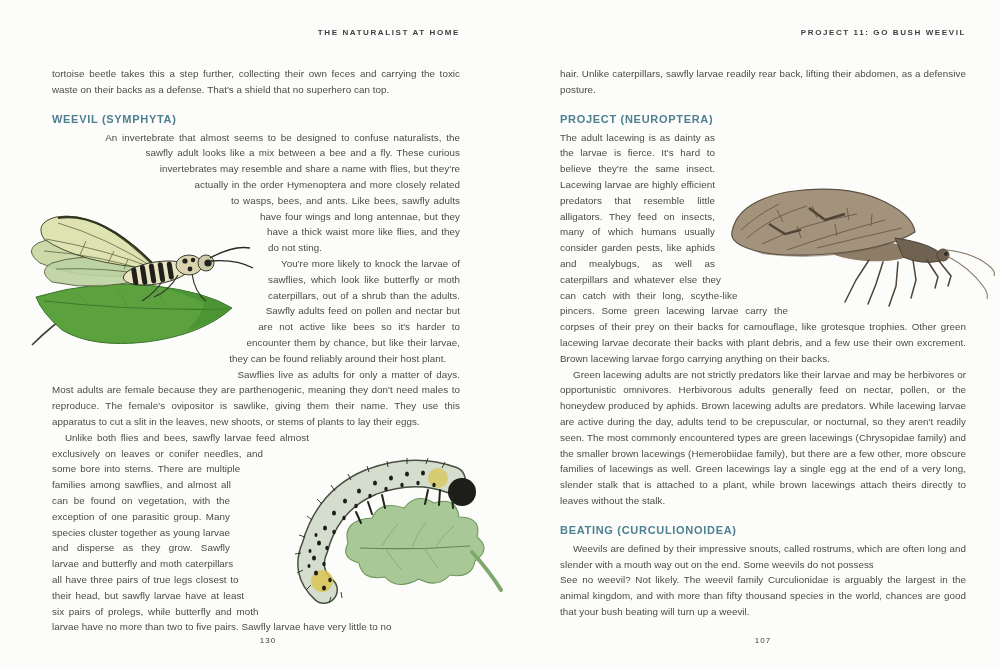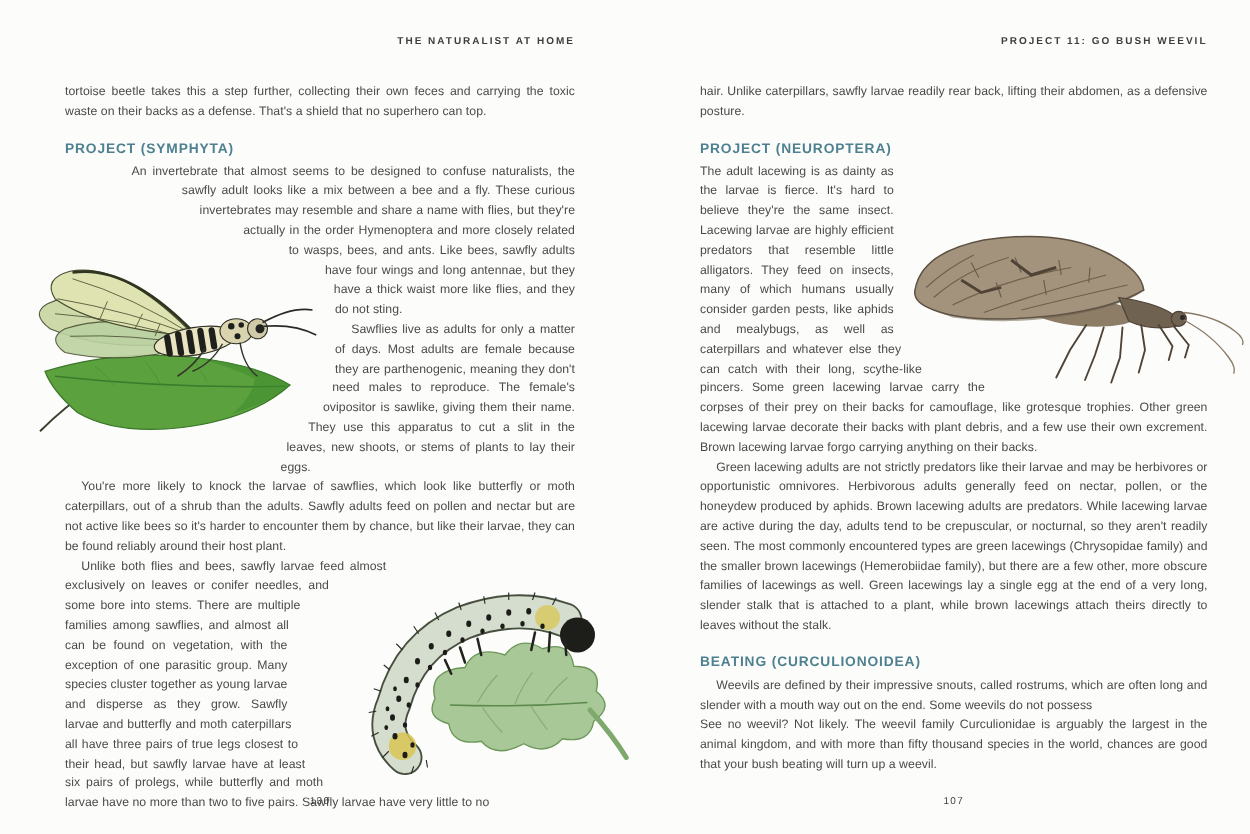--- a/index.html
+++ b/index.html
@@ -54,21 +54,21 @@
 
   .page-number {
     position: absolute;
     top: 636px;
     width: 100%;
     text-align: center;
     font-size: 8px;
     letter-spacing: 1px;
     color: #3d3e3e;
   }
-  .page-left  .page-number { left: 52px; width: 408px; }
+  .page-left  .page-number { left: 64px; width: 408px; }
   .page-right .page-number { left: 60px; width: 406px; }
 
   
   .float-illo { position: relative; }
   .float-illo svg { position: absolute; overflow: visible; }
 
   .sawfly-float {
     float: left;
     width: 216px; height: 185px;
     margin-top: 55px;
@@ -100,21 +100,21 @@
 
 <div class="spread">
 
   <div class="page page-left">
     <div class="content">
 
       <div class="running-header">THE NATURALIST AT HOME</div>
 
       <p class="para intro-para"><span>tortoise beetle takes this a step further, collecting their own feces and carrying the toxic waste on their backs as a defense. That's a shield that no superhero can top.</span></p>
 
-      <h2 class="section-heading">PROJECT (SYMPHYTA)</h2>
+      <h2 class="section-heading">WEEVIL (SYMPHYTA)</h2>
 
       <p class="para"><span class="float-illo sawfly-float">
 
           <svg width="250" height="172" viewBox="0 0 250 172" xmlns="http://www.w3.org/2000/svg">
 
             <path d="M 70 120 Q 46 136 26 156" stroke="#3a4030" stroke-width="1.6" fill="none"></path>
 
             <path d="M 30 108 Q 90 90 150 97 Q 200 103 226 119 Q 196 146 140 153 Q 86 159 56 141 Q 36 124 30 108 Z" fill="#5ba23e" stroke="#3a7529" stroke-width="1"></path>
             <path d="M 38 112 Q 130 122 223 120" stroke="#3c7a2c" stroke-width="1.2" fill="none"></path>
             <path d="M 70 104 Q 80 112 86 120 M 110 100 Q 118 110 122 118 M 150 100 Q 156 110 160 117" stroke="#4a8a33" stroke-width="0.8" fill="none" opacity="0.7"></path>
@@ -157,23 +157,23 @@
             <path d="M 205 72 Q 230 70 247 79" stroke="#2a2a24" stroke-width="1.4" fill="none"></path>
 
             <g stroke="#33332b" stroke-width="1.2" fill="none">
               <path d="M 172 86 Q 163 102 148 108"></path>
               <path d="M 186 85 Q 189 104 200 112"></path>
               <path d="M 158 90 Q 149 104 136 112"></path>
             </g>
           </svg>
         </span><span>An invertebrate that almost seems to be designed to confuse naturalists, the sawfly adult looks like a mix between a bee and a fly. These curious invertebrates may resemble and share a name with flies, but they're actually in the order Hymenoptera and more closely related to wasps, bees, and ants. Like bees, sawfly adults have four wings and long antennae, but they have a thick waist more like flies, and they do not sting.</span></p>
 
+      <p class="para indent"><span>You're more likely to knock the larvae of sawflies, which look like butterfly or moth caterpillars, out of a shrub than the adults. Sawfly adults feed on pollen and nectar but are not active like bees so it's harder to encounter them by chance, but like their larvae, they can be found reliably around their host plant.</span></p>
+
       <p class="para indent"><span>Sawflies live as adults for only a matter of days. Most adults are female because they are parthenogenic, meaning they don't need males to reproduce. The female's ovipositor is sawlike, giving them their name. They use this apparatus to cut a slit in the leaves, new shoots, or stems of plants to lay their eggs.</span></p>
-
-      <p class="para indent"><span>You're more likely to knock the larvae of sawflies, which look like butterfly or moth caterpillars, out of a shrub than the adults. Sawfly adults feed on pollen and nectar but are not active like bees so it's harder to encounter them by chance, but like their larvae, they can be found reliably around their host plant.</span></p>
 
       <p class="para indent"><span class="float-illo caterpillar-float">
 
           <svg width="232" height="172" viewBox="0 0 232 172" xmlns="http://www.w3.org/2000/svg">
 
             <path d="M 62 103 Q 56 80 86 78 Q 94 60 118 68 Q 130 52 148 63 Q 170 56 173 77 Q 196 77 191 97 Q 206 109 189 121 Q 186 139 164 135 Q 151 149 133 139 Q 111 151 99 137 Q 76 141 73 123 Q 54 118 62 103 Z" fill="#a9c897" stroke="#6b9758" stroke-width="1.1"></path>
             <path d="M 74 108 Q 130 110 184 106" stroke="#5d8a4e" stroke-width="1.2" fill="none"></path>
             <path d="M 96 106 Q 104 92 112 84 M 126 107 Q 132 92 140 82 M 150 106 Q 158 94 168 86 M 100 110 Q 108 122 116 130 M 138 108 Q 146 120 152 128" stroke="#79a468" stroke-width="0.9" fill="none" opacity="0.8"></path>
 
             <path d="M 186 112 Q 204 132 215 150" stroke="#7fa86c" stroke-width="4" fill="none" stroke-linecap="round"></path>

